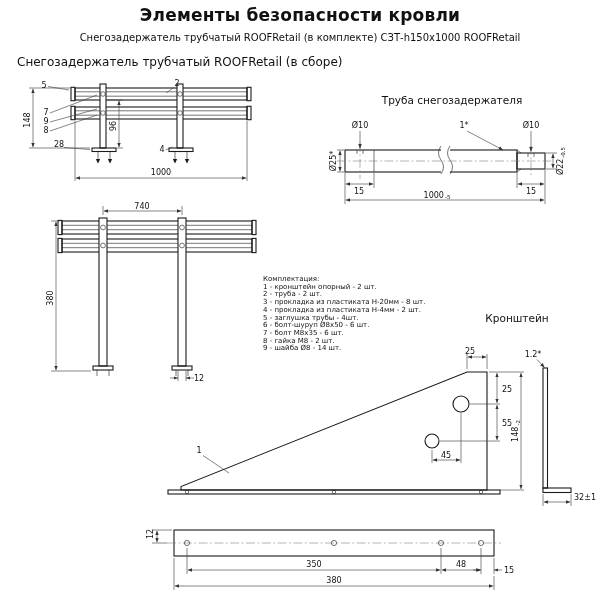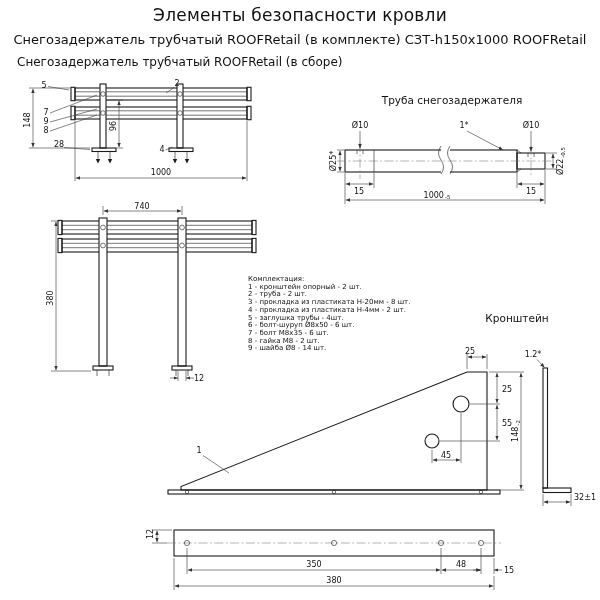--- a/index.html
+++ b/index.html
@@ -1,21 +1,21 @@
 <!DOCTYPE html>
 <html><head>
 <meta charset="utf-8">
 <style>
   *{margin:0;padding:0;box-sizing:border-box}
   html,body{width:600px;height:600px;background:#fff;overflow:hidden}
   body{position:relative;font-family:"DejaVu Sans",sans-serif;color:#111}
-  .hdr-title{position:absolute;top:5px;left:0;width:600px;text-align:center;font-size:17px;font-weight:400;letter-spacing:.2px}
-  .hdr-sub{position:absolute;top:32px;left:0;width:600px;text-align:center;font-size:13px}
+  .hdr-title{position:absolute;top:5px;left:0;width:600px;text-align:center;font-size:17px;font-weight:700;letter-spacing:.2px}
+  .hdr-sub{position:absolute;top:32px;left:0;width:600px;text-align:center;font-size:10px}
   .hdr-assembly{position:absolute;top:55px;left:17px;font-size:12px}
-  .parts{position:absolute;left:248px;top:276px;font-size:7px;line-height:7.7px;white-space:nowrap}
+  .parts{position:absolute;left:263px;top:276px;font-size:7px;line-height:7.7px;white-space:nowrap}
   svg{position:absolute;left:0;top:0}
   svg text{font-family:"DejaVu Sans",sans-serif;fill:#111;font-size:8px}
   .sec{font-size:10.5px}
   .tol{font-size:5.5px}
   .ln{fill:none;stroke:#1a1a1a;stroke-width:1.1}
   .lnf{fill:#fff;stroke:#1a1a1a;stroke-width:1.1}
   .tn{fill:none;stroke:#1a1a1a;stroke-width:.6}
   .dm{stroke:#444;stroke-width:.65;fill:none}
   .cl{stroke:#777;stroke-width:.55;stroke-dasharray:9 2.5 1.8 2.5;fill:none}
   .wh{fill:#fff;stroke:none}

